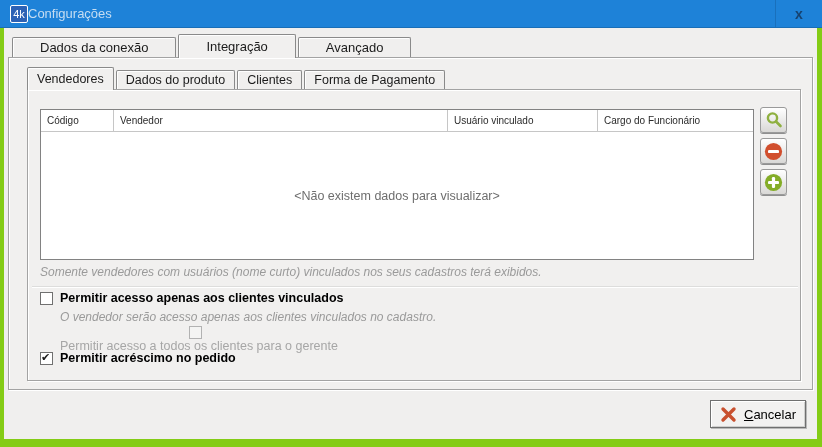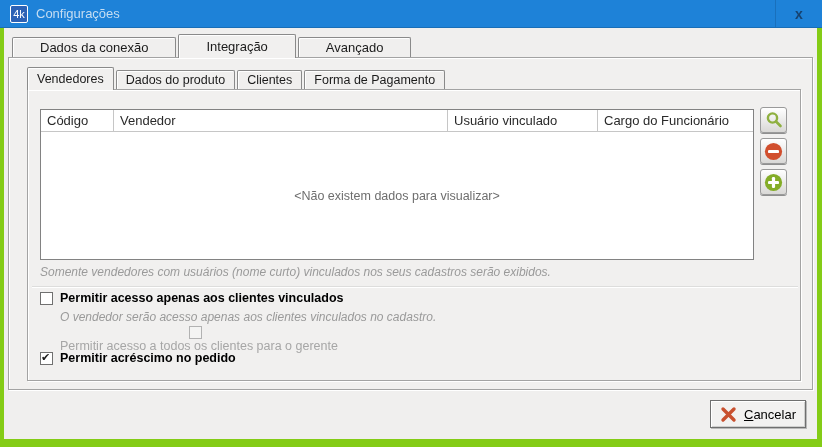--- a/index.html
+++ b/index.html
@@ -12,21 +12,21 @@
   .titlebar {
     position:absolute; top:0; left:0; right:0; height:28px;
     background:#1e82d8; border-bottom:1px solid rgba(0,0,0,.15);
     display:flex; align-items:center;
   }
   .app-icon {
     margin-left:10px; width:18px; height:18px;
     background:#2d62b5; border:1px solid #ffffff; border-radius:2px;
     color:#ffffff; font-size:11px; line-height:16px; text-align:center;
   }
-  .win-title { margin-left:8px; font-size:13px; color:#c5ddf2; }
+  .win-title { margin-left:0; font-size:13px; color:#c5ddf2; }
   .close-area {
     position:absolute; right:0; top:0; width:47px; height:100%;
     border-left:1px solid rgba(10,50,90,.22);
     display:flex; align-items:center; justify-content:center; cursor:pointer;
   }
   .close-x { color:#17426f; font-size:14px; font-weight:bold; line-height:1; }
   
   .client {
     position:absolute; left:4px; right:5px; top:28px; bottom:8px;
     background:#f0efee;
@@ -52,21 +52,21 @@
   .tabbar-sub .tab { font-size:12.5px; height:19px; padding:0 9px; }
   .tabbar-sub .tab.active { height:23px; }
   .page-inner { left:18px; top:31px; width:774px; height:292px; }
   
   .grid {
     position:absolute; left:12px; top:19px; width:714px; height:151px;
     background:#ffffff; border:1px solid #828282; display:flex; flex-direction:column;
   }
   .grid-header { display:flex; height:22px; background:#ffffff; border-bottom:1px solid #c6c6c6; flex:none; }
   .grid-th {
-    border-right:1px solid #c6c6c6; font-size:13px; color:#2a2a2a;
+    border-right:1px solid #c6c6c6; font-size:10px; color:#2a2a2a;
     display:flex; align-items:center; padding-left:6px; cursor:pointer; overflow:hidden;
     white-space:nowrap;
   }
   .grid-th:last-child { border-right:none; flex:1; }
   .grid-body { flex:1; display:flex; align-items:center; justify-content:center; }
   .empty-msg { font-size:12.5px; color:#6e6e6e; }
   
   .side-btn {
     position:absolute; left:732px; width:27px; height:26px;
     background:linear-gradient(#ffffff,#d9d8d6);
@@ -168,21 +168,21 @@
           </svg>
         </div>
         <div class="side-btn" style="top:79px">
           <svg class="icon-svg" width="19" height="19" viewBox="0 0 19 19">
             <circle cx="9.5" cy="9.5" r="8.6" fill="#84ad28"></circle>
             <rect x="4" y="7.9" width="11" height="3.2" rx="1.2" fill="#ffffff"></rect>
             <rect x="7.9" y="4" width="3.2" height="11" rx="1.2" fill="#ffffff"></rect>
           </svg>
         </div>
 
-        <div class="note">Somente vendedores com usuários (nome curto) vinculados nos seus cadastros serão exibidos.</div>
+        <div class="note">Somente vendedores com usuários (nome curto) vinculados nos seus cadastros terá exibidos.</div>
         <div class="groove"></div>
 
         <div class="check-row" style="left:12px; top:201px;">
           <span class="cb"></span>
           <span class="cb-label">Permitir acesso apenas aos clientes vinculados</span>
         </div>
 
         <div class="sub-note">O vendedor serão acesso apenas aos clientes vinculados no cadastro.</div>
 
         <div class="check-row" style="left:32px; top:236px;flex-direction:column;">

